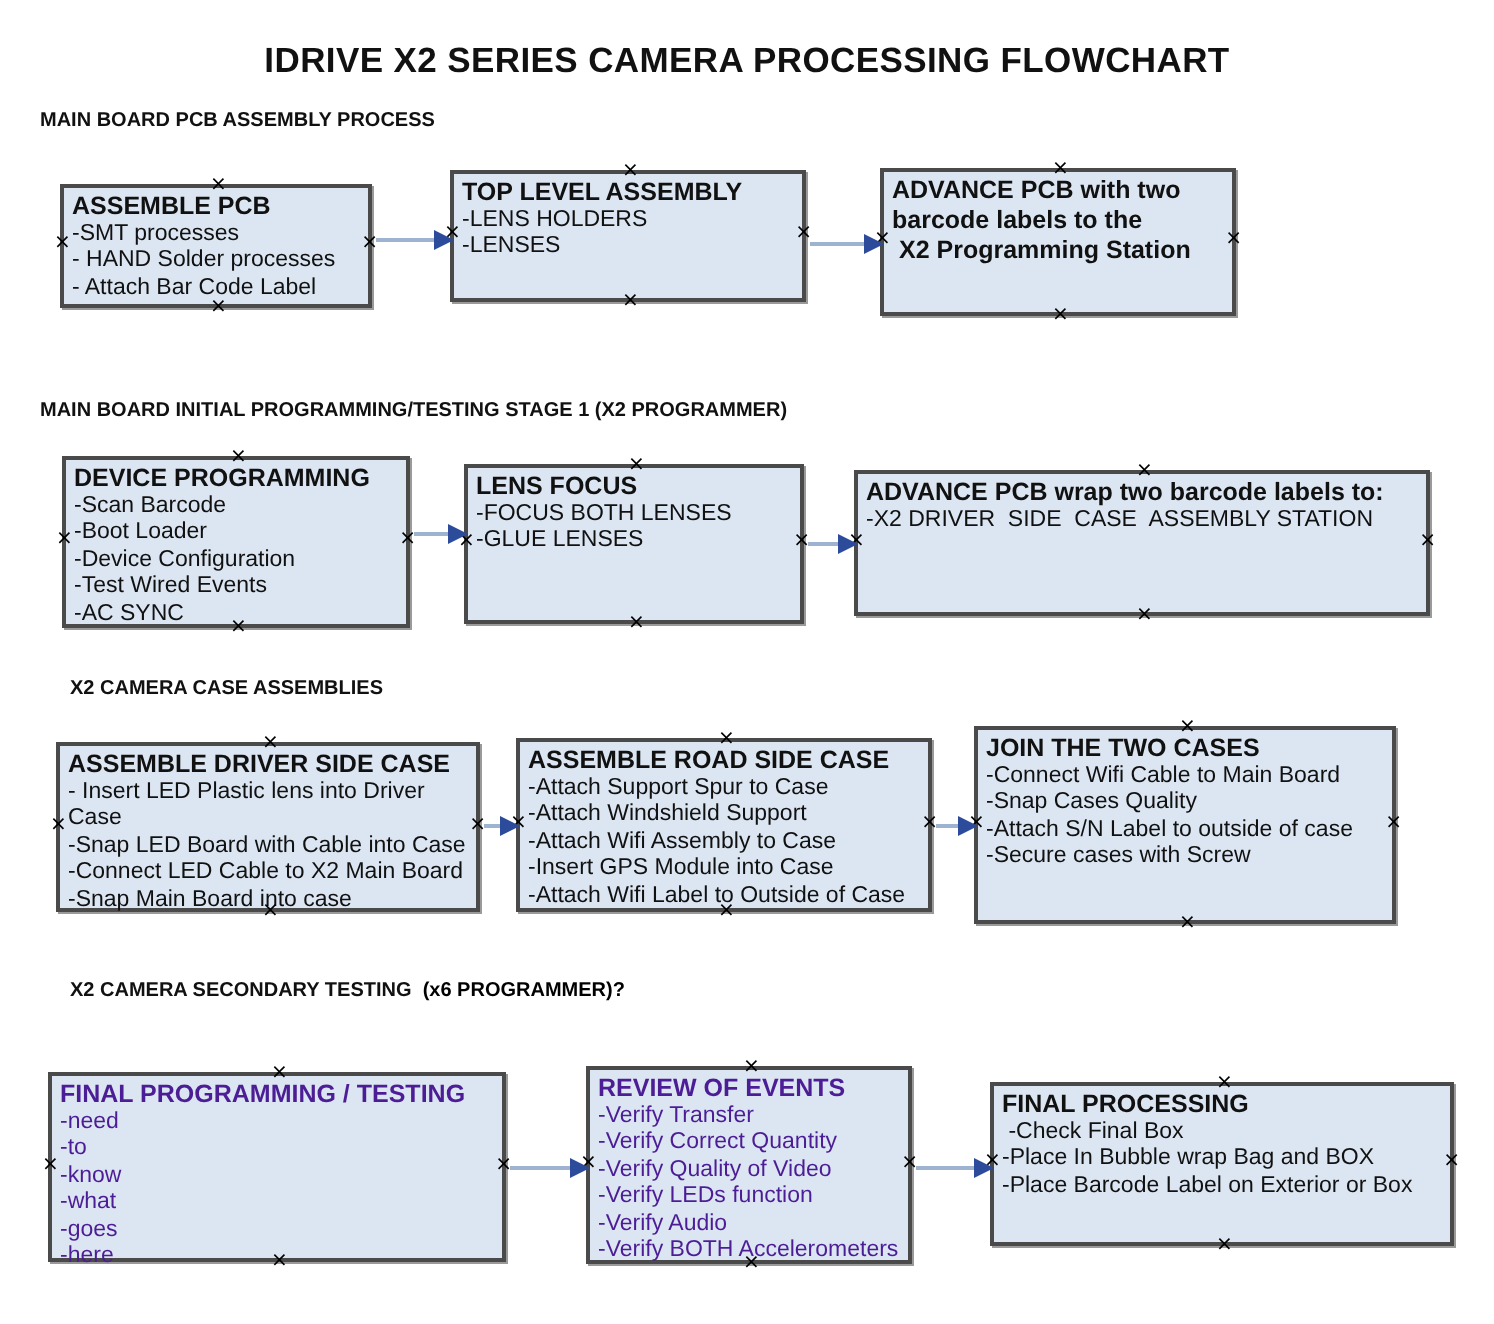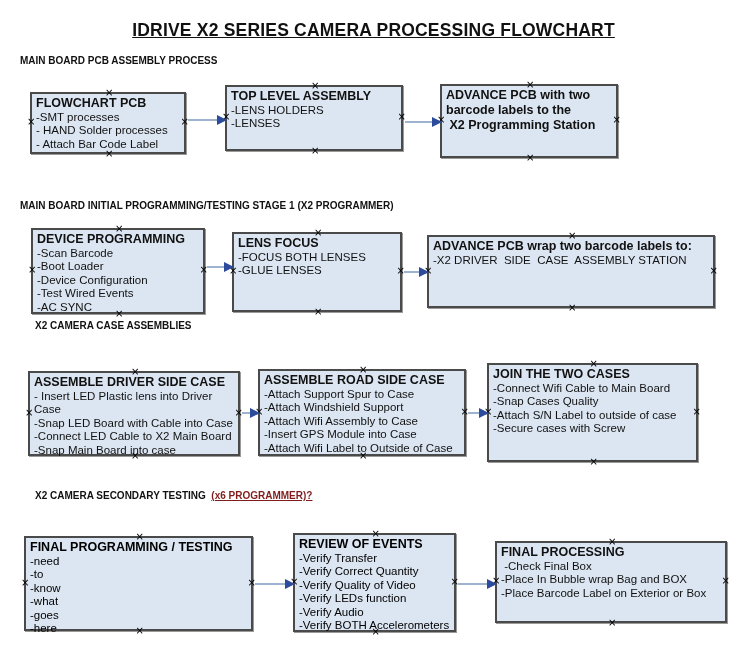--- a/index.html
+++ b/index.html
@@ -1,52 +1,52 @@
 <!DOCTYPE html>
 <html><head>
 <meta charset="utf-8">
 <style>
   html,body{margin:0;padding:0;background:#fff;}
   #page{position:relative;width:747px;height:662px;background:#ffffff;
         font-family:"Liberation Sans",sans-serif;color:#111;overflow:hidden;}
   #main-title{position:absolute;left:0;top:20px;width:747px;text-align:center;
-        font-size:17.5px;font-weight:bold;letter-spacing:.2px;text-decoration:underline;}
+        font-size:17.5px;font-weight:bold;letter-spacing:.2px;}
   .heading{position:absolute;font-size:10px;font-weight:bold;white-space:pre;}
-  .red-text{color:#7f1d1d;text-decoration:underline;}
+  .red-text{color:#000000;}
   .box{position:absolute;background:#dce6f2;border:2px solid #4a4a4a;
         box-shadow:1px 1px 0 #9a9a9a;box-sizing:border-box;
         padding:2px 3px 0 4px;overflow:visible;}
   .box-title{font-size:12.5px;font-weight:bold;line-height:15px;white-space:pre-wrap;}
   .box-item{font-size:11.5px;line-height:13.4px;white-space:pre-wrap;}
-  .box.red .box-title,.box.red .box-item{color:#000000;}
+  .box.red .box-title,.box.red .box-item{color:#4c1d95;}
   .anchor{position:absolute;font-size:10px;line-height:6px;color:#000;
         font-family:"DejaVu Sans",sans-serif;}
   .anchor-top{top:-4px;left:50%;margin-left:-3px;}
   .anchor-bottom{bottom:-5px;left:50%;margin-left:-3px;}
   .anchor-left{left:-5px;top:50%;margin-top:-4px;}
   .anchor-right{right:-5px;top:50%;margin-top:-4px;}
   .arrow{position:absolute;height:0;border-top:2px solid #9db3cf;}
   .arrow .head{position:absolute;right:-3px;top:-6px;width:0;height:0;
         border-left:10px solid #2d4b9b;border-top:5px solid transparent;
         border-bottom:5px solid transparent;}
 </style>
 </head>
 <body>
 
 <div id="page">
 
   <div id="main-title">IDRIVE X2  SERIES CAMERA PROCESSING FLOWCHART</div>
 
   <div class="heading" style="left:20px;top:55px;">MAIN BOARD PCB ASSEMBLY PROCESS</div>
   <div class="heading" style="left:20px;top:200px;">MAIN BOARD INITIAL PROGRAMMING/TESTING STAGE 1 (X2 PROGRAMMER)</div>
-  <div class="heading" style="left:35px;top:320px;">X2 CAMERA CASE ASSEMBLIES</div>
+  <div class="heading" style="left:35px;top:339px;">X2 CAMERA CASE ASSEMBLIES</div>
   <div class="heading" style="left:35px;top:490px;"><span>X2 CAMERA SECONDARY TESTING  </span><span class="red-text">(x6 PROGRAMMER)?</span></div>
 
   <div class="box" style="left:30px;top:92px;width:156px;height:62px;">
-    <div class="box-title">FLOWCHART PCB</div>
+    <div class="box-title">ASSEMBLE PCB</div>
     <div class="box-items">
         <div class="box-item">-SMT processes</div>
         <div class="box-item">- HAND Solder processes</div>
         <div class="box-item">- Attach Bar Code Label</div>
       </div>
   <span class="anchor anchor-top">×</span>
       <span class="anchor anchor-bottom">×</span>
       <span class="anchor anchor-left">×</span>
       <span class="anchor anchor-right">×</span>
     </div>

